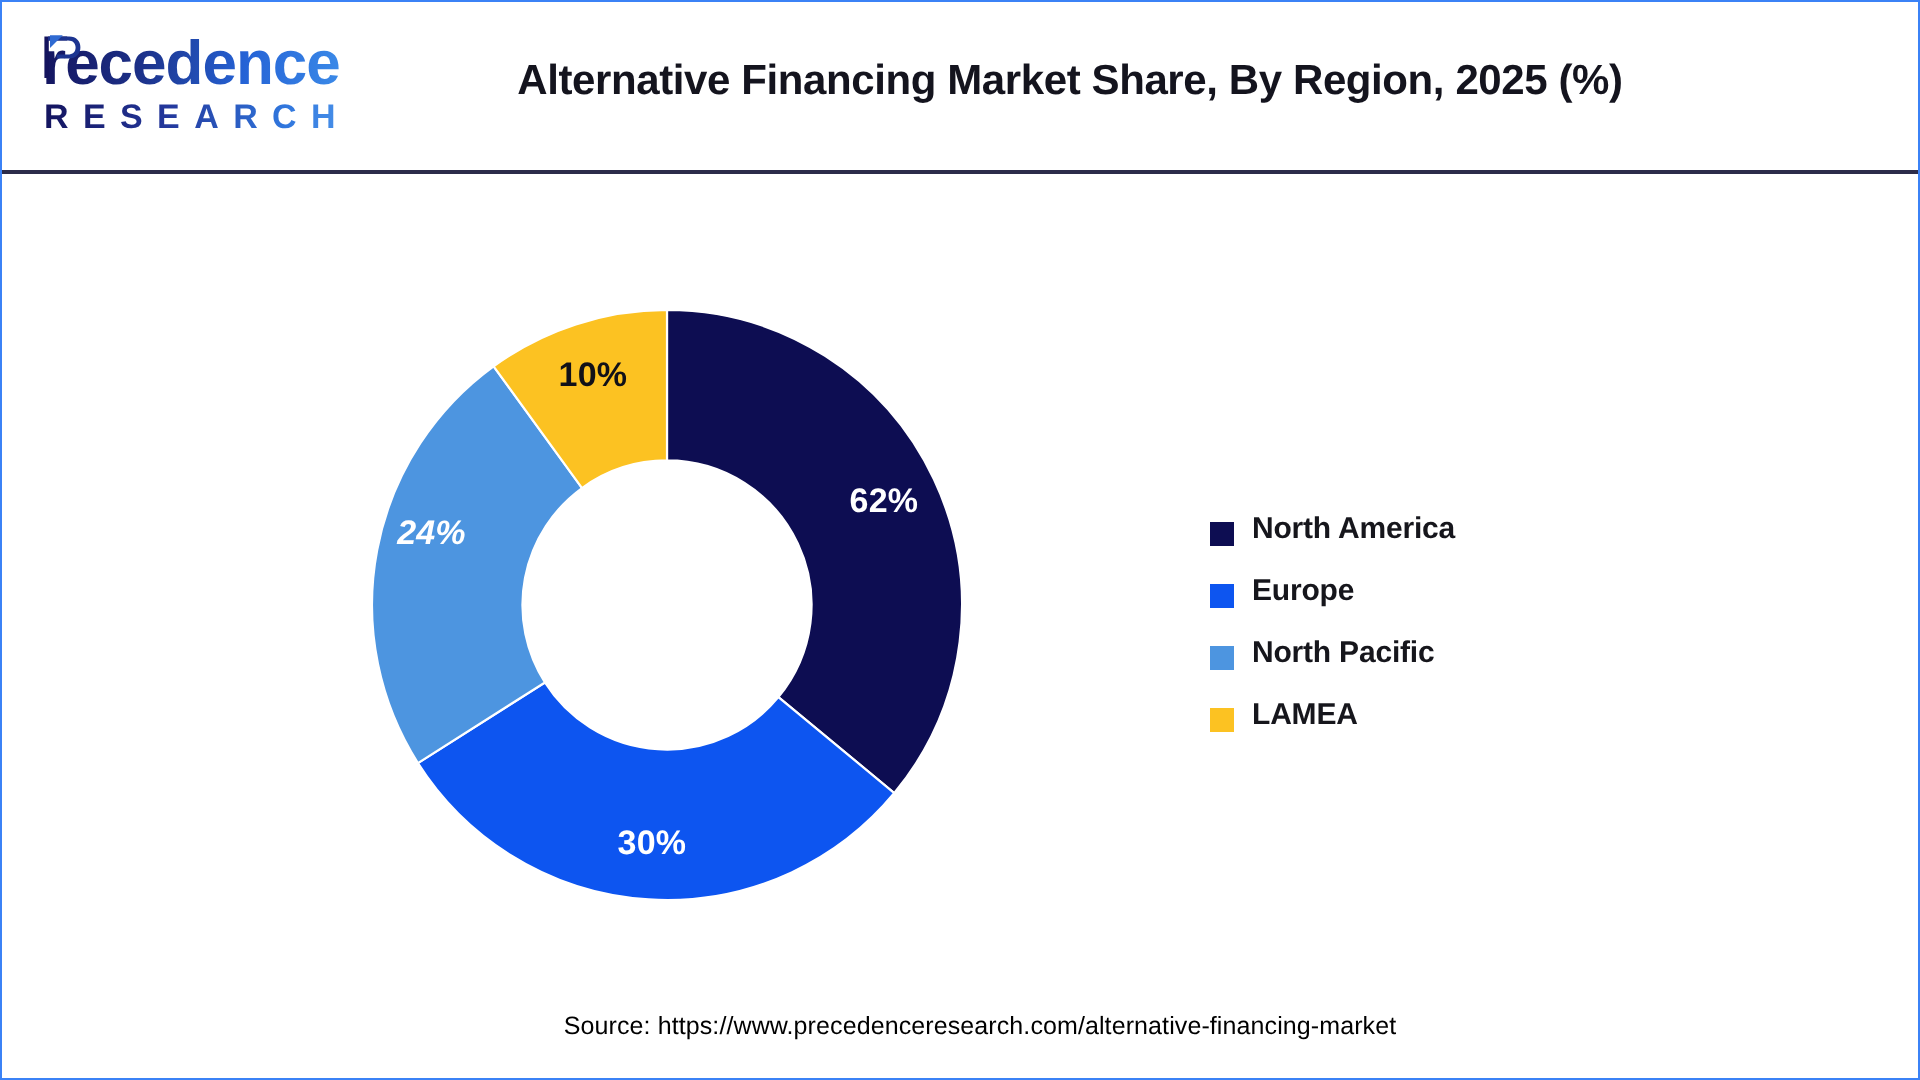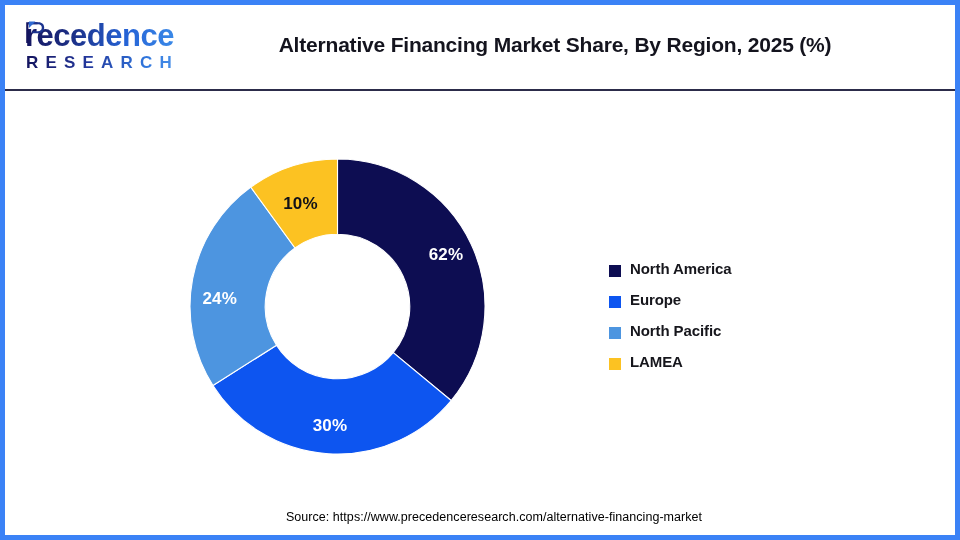--- a/index.html
+++ b/index.html
@@ -11,21 +11,21 @@
   body {
     font-family: "Liberation Sans", sans-serif;
   }
 
   #canvas {
     position: relative;
     width: 960px;
     height: 540px;
     background: #ffffff;
     box-sizing: border-box;
-    border: 5px solid #3b82f6;
+    border: 1px solid #3b82f6;
     overflow: hidden;
   }
 
   
   #header {
     position: absolute;
     left: 0;
     top: 0;
     width: 958px;
     height: 84px;
@@ -83,21 +83,21 @@
     background-clip: text;
     color: transparent;
     -webkit-text-fill-color: transparent;
     white-space: nowrap;
     text-align: center;
   }
 
   
   #chart-title {
     position: absolute;
-    left: 190px;
+    left: 174px;
     top: 28px;
     width: 720px;
     text-align: center;
     font-size: 21px;
     font-weight: bold;
     color: #14141e;
     letter-spacing: -0.2px;
     white-space: nowrap;
   }
 
@@ -204,22 +204,22 @@
         <g id="slices">
             <path d="M 148.5 1 A 147.5 147.5 0 0 1 262.15070330942893 242.5200384879317 L 204.18884462162018 194.56981885908655 A 72.275 72.275 0 0 0 148.5 76.225 Z" fill="#0d0d52" stroke="#ffffff" stroke-width="1.1"></path>
             <path d="M 262.15070330942893 242.5200384879317 A 147.5 147.5 0 0 1 23.961630988452782 227.534452259402 L 87.47619918434185 187.22688160710698 A 72.275 72.275 0 0 0 204.18884462162018 194.56981885908655 Z" fill="#0d55f0" stroke="#ffffff" stroke-width="1.1"></path>
             <path d="M 23.961630988452782 227.534452259402 A 147.5 147.5 0 0 1 61.8016752868602 29.169993329695274 L 106.0178208905615 90.02829673155068 A 72.275 72.275 0 0 0 87.47619918434185 187.22688160710698 Z" fill="#4d95e0" stroke="#ffffff" stroke-width="1.1"></path>
             <path d="M 61.8016752868602 29.169993329695274 A 147.5 147.5 0 0 1 148.49999999999997 1 L 148.5 76.225 A 72.275 72.275 0 0 0 106.0178208905615 90.02829673155068 Z" fill="#fcc222" stroke="#ffffff" stroke-width="1.1"></path>
           </g>
       </svg>
       <div id="slice-labels">
           <div class="slice-label" style="left: 256.977px; top: 97.4544px;">62%</div>
           <div class="slice-label" style="left: 140.972px; top: 268.151px;">30%</div>
-          <div class="slice-label" style="left: 30.736px; top: 141px;">24%</div>
-          <div class="slice-label dark" style="left: 111.453px; top: 34.4802px; margin-top: 12px;">10%</div>
+          <div class="slice-label" style="left: 30.736px; top: 113px; font-style: italic;">24%</div>
+          <div class="slice-label dark" style="left: 111.453px; top: 34.4802px;">10%</div>
         </div>
     </div>
 
     <div id="legend">
         <div class="legend-row">
           <span class="legend-swatch" style="background: rgb(13, 13, 82);"></span>
           <span class="legend-label">North America</span>
         </div>
         <div class="legend-row">
           <span class="legend-swatch" style="background: rgb(13, 85, 240);"></span>

